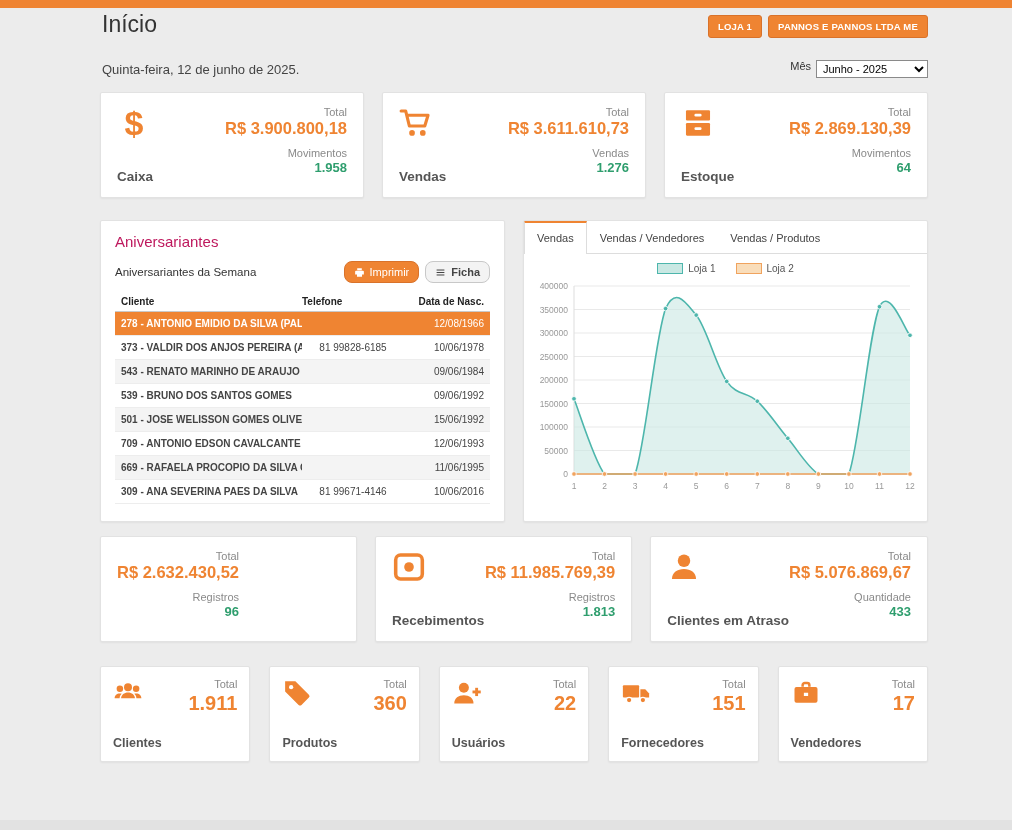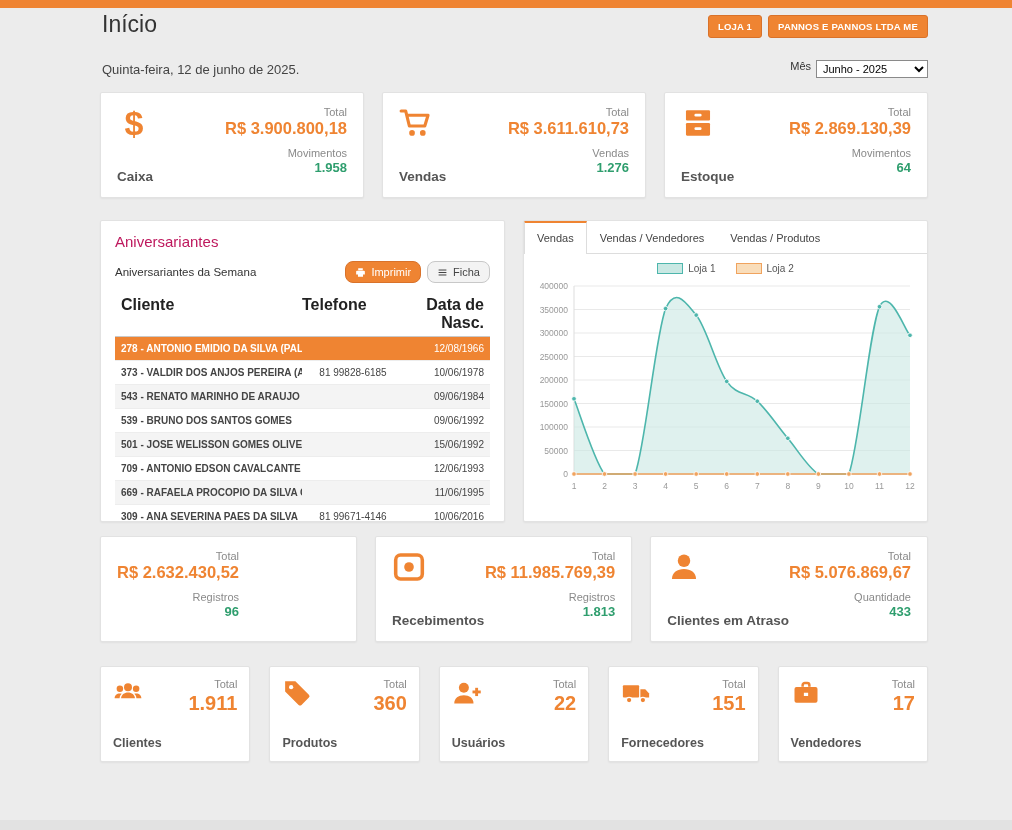--- a/index.html
+++ b/index.html
@@ -48,26 +48,26 @@
 
   .panel{ height:302px; overflow:hidden; }
   .panel-title{ padding:12px 14px 6px; color:#be185d; font-size:15px; }
   .sub-row{ padding:5px 14px 9px; display:flex; justify-content:space-between; align-items:center; font-size:11.5px; color:#333; }
   .btns{ display:flex; gap:6px; }
   .btn-orange,.btn-light{
     display:inline-flex; align-items:center; gap:5px; font-size:11px; padding:4px 9px;
     border-radius:8px; cursor:pointer; font-family:"Liberation Sans",sans-serif;
   }
   .btn-orange{ background:var(--orange); border:1px solid #d9722a; color:#fff; }
-  .btn-light{ background:#f3f3f3; border:1px solid #c8c8c8; color:#444; }
+  .btn-light{ background:#f3f3f3; border:1px solid #c8c8c8; color:#444;font-weight:bold; }
   .bicon{ width:11px; height:11px; display:inline-block; }
   .bicon svg{ width:100%; height:100%; display:block; }
 
   .table{ margin:0 14px; font-size:10px; }
-  .thead{ display:grid; grid-template-columns:1fr 102px 80px; font-weight:bold; font-size:16px; color:#222; padding:4px 6px; border-bottom:1px solid #c9c9c9; }
+  .thead{ display:grid; grid-template-columns:1fr 102px 80px; font-weight:bold; font-size:10px; color:#222; padding:4px 6px; border-bottom:1px solid #c9c9c9; }
   .thead .h2{ text-align:left; }
   .thead .h3{ text-align:right; }
   .trow{ display:grid; grid-template-columns:1fr 102px 80px; align-items:center; height:24px; padding:0 6px; border-bottom:1px solid #ededed; cursor:pointer; }
   .trow .c1{ font-weight:bold; color:#444; white-space:nowrap; overflow:hidden; }
   .trow .c2{ text-align:center; color:#444; }
   .trow .c3{ text-align:right; color:#444; }
   .trow.alt{ background:#f4f4f4; }
   .trow.selected{ background:var(--orange); }
   .trow.selected .c1,.trow.selected .c2,.trow.selected .c3{ color:#fff; }
 

